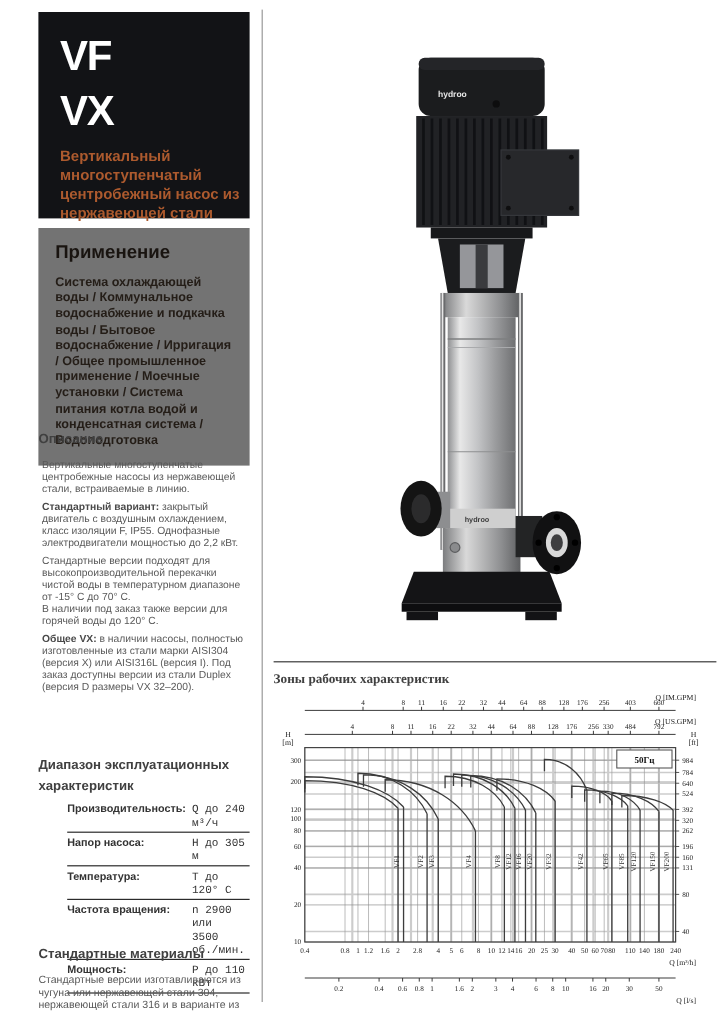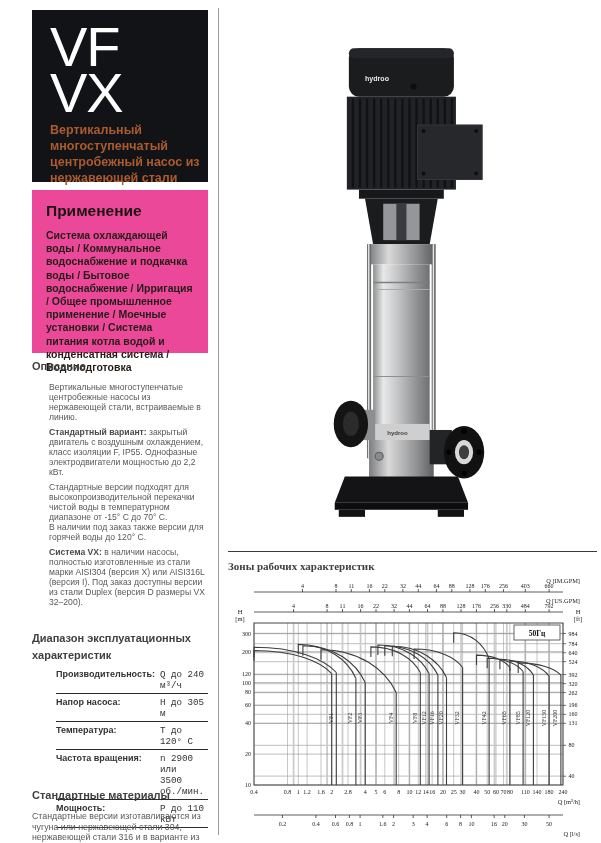--- a/index.html
+++ b/index.html
@@ -1,29 +1,29 @@
 <!DOCTYPE html>
 <html><head>
 <meta charset="utf-8">
 <style>
   html,body{margin:0;padding:0;background:#fff;}
   .page{position:relative;width:601px;height:843px;background:#fff;overflow:hidden;
         font-family:"Liberation Sans",sans-serif;color:#222;}
   
   .hero{position:absolute;left:32px;top:10px;width:176px;height:172px;background:#121316;
         box-sizing:border-box;padding:14px 8px 0 18px;}
-  .hero-series{color:#fff;font-size:56px;font-weight:normal;line-height:46px;letter-spacing:-1px;}
+  .hero-series{color:#fff;font-size:35px;font-weight:bold;line-height:46px;letter-spacing:-1px;}
   .hero-sub{margin-top:6px;color:#AC5A2E;font-size:12.5px;font-weight:bold;line-height:16px;width:152px;}
-  .app-box{position:absolute;left:32px;top:190px;width:176px;height:163px;background:#ec4899;
+  .app-box{position:absolute;left:32px;top:190px;width:176px;height:198px;background:#737373;
         box-sizing:border-box;padding:12px 12px 0 14px;}
   .app-title{margin:0;color:#191410;font-size:15.5px;font-weight:bold;}
   .app-body{margin:9px 0 0 0;color:#241D17;font-size:10.5px;font-weight:bold;line-height:13.2px;width:150px;}
   .section-h{margin:0;color:#404040;font-size:11px;font-weight:bold;line-height:17px;}
   .desc{position:absolute;left:32px;top:358px;width:176px;}
-  .desc p{margin:5px 0 0 17px;color:#595959;font-size:8.6px;line-height:10px;}
+  .desc p{margin:5px 0 0 3px;color:#595959;font-size:8.6px;line-height:10px;}
   .desc p.first{margin-top:7px;}
   .desc p.tight{margin-top:0;}
   .desc b{color:#4a4a4a;}
   .range-h{position:absolute;left:32px;top:630px;width:180px;}
   .spec-table{position:absolute;left:32px;top:666px;width:176px;}
   .spec-row{display:flex;border-bottom:1.5px solid #2b2b2b;padding:3px 0 2px 0;margin-left:24px;}
   .spec-label{width:104px;font-size:9px;font-weight:bold;color:#333;}
   .spec-value{flex:1;font-size:9.2px;color:#333;white-space:pre-line;font-family:Liberation Mono, monospace;}
   .materials{position:absolute;left:32px;top:787px;width:176px;}
   .materials p{margin:7px 0 0 0;color:#595959;font-size:8.8px;line-height:10.6px;}
@@ -52,21 +52,21 @@
     <h2 class="app-title">Применение</h2>
     <p class="app-body">Система охлаждающей воды / Коммунальное водоснабжение и подкачка воды / Бытовое водоснабжение / Ирригация / Общее промышленное применение / Моечные установки / Система питания котла водой и конденсатная система / Водоподготовка</p>
   </div>
 
   <section class="desc">
     <h2 class="section-h">Описание</h2>
     <p class="first"><b></b><span>Вертикальные многоступенчатые центробежные насосы из нержавеющей стали, встраиваемые в линию.</span></p>
     <p><b>Стандартный вариант:</b><span> закрытый двигатель с воздушным охлаждением, класс изоляции F, IP55. Однофазные электродвигатели мощностью до 2,2 кВт.</span></p>
     <p><b></b><span>Стандартные версии подходят для высокопроизводительной перекачки чистой воды в температурном диапазоне от -15° С до 70° С.</span></p>
     <p class="tight"><b></b><span>В наличии под заказ также версии для горячей воды до 120° С.</span></p>
-    <p><b>Система VX:</b><span> в наличии насосы, полностью изготовленные из стали марки AISI304 (версия X) или AISI316L (версия I). Под заказ доступны версии из стали Duplex (версия D размеры VX 32–200).</span></p>
+    <p><b>Общее VX:</b><span> в наличии насосы, полностью изготовленные из стали марки AISI304 (версия X) или AISI316L (версия I). Под заказ доступны версии из стали Duplex (версия D размеры VX 32–200).</span></p>
   </section>
 
   <div class="range-h">
     <h2 class="section-h"><span>Диапазон эксплуатационных</span><br>
     <span>характеристик</span></h2>
   </div>
 
   <div class="spec-table">
     <div class="spec-row">
       <div class="spec-label">Производительность:</div>

